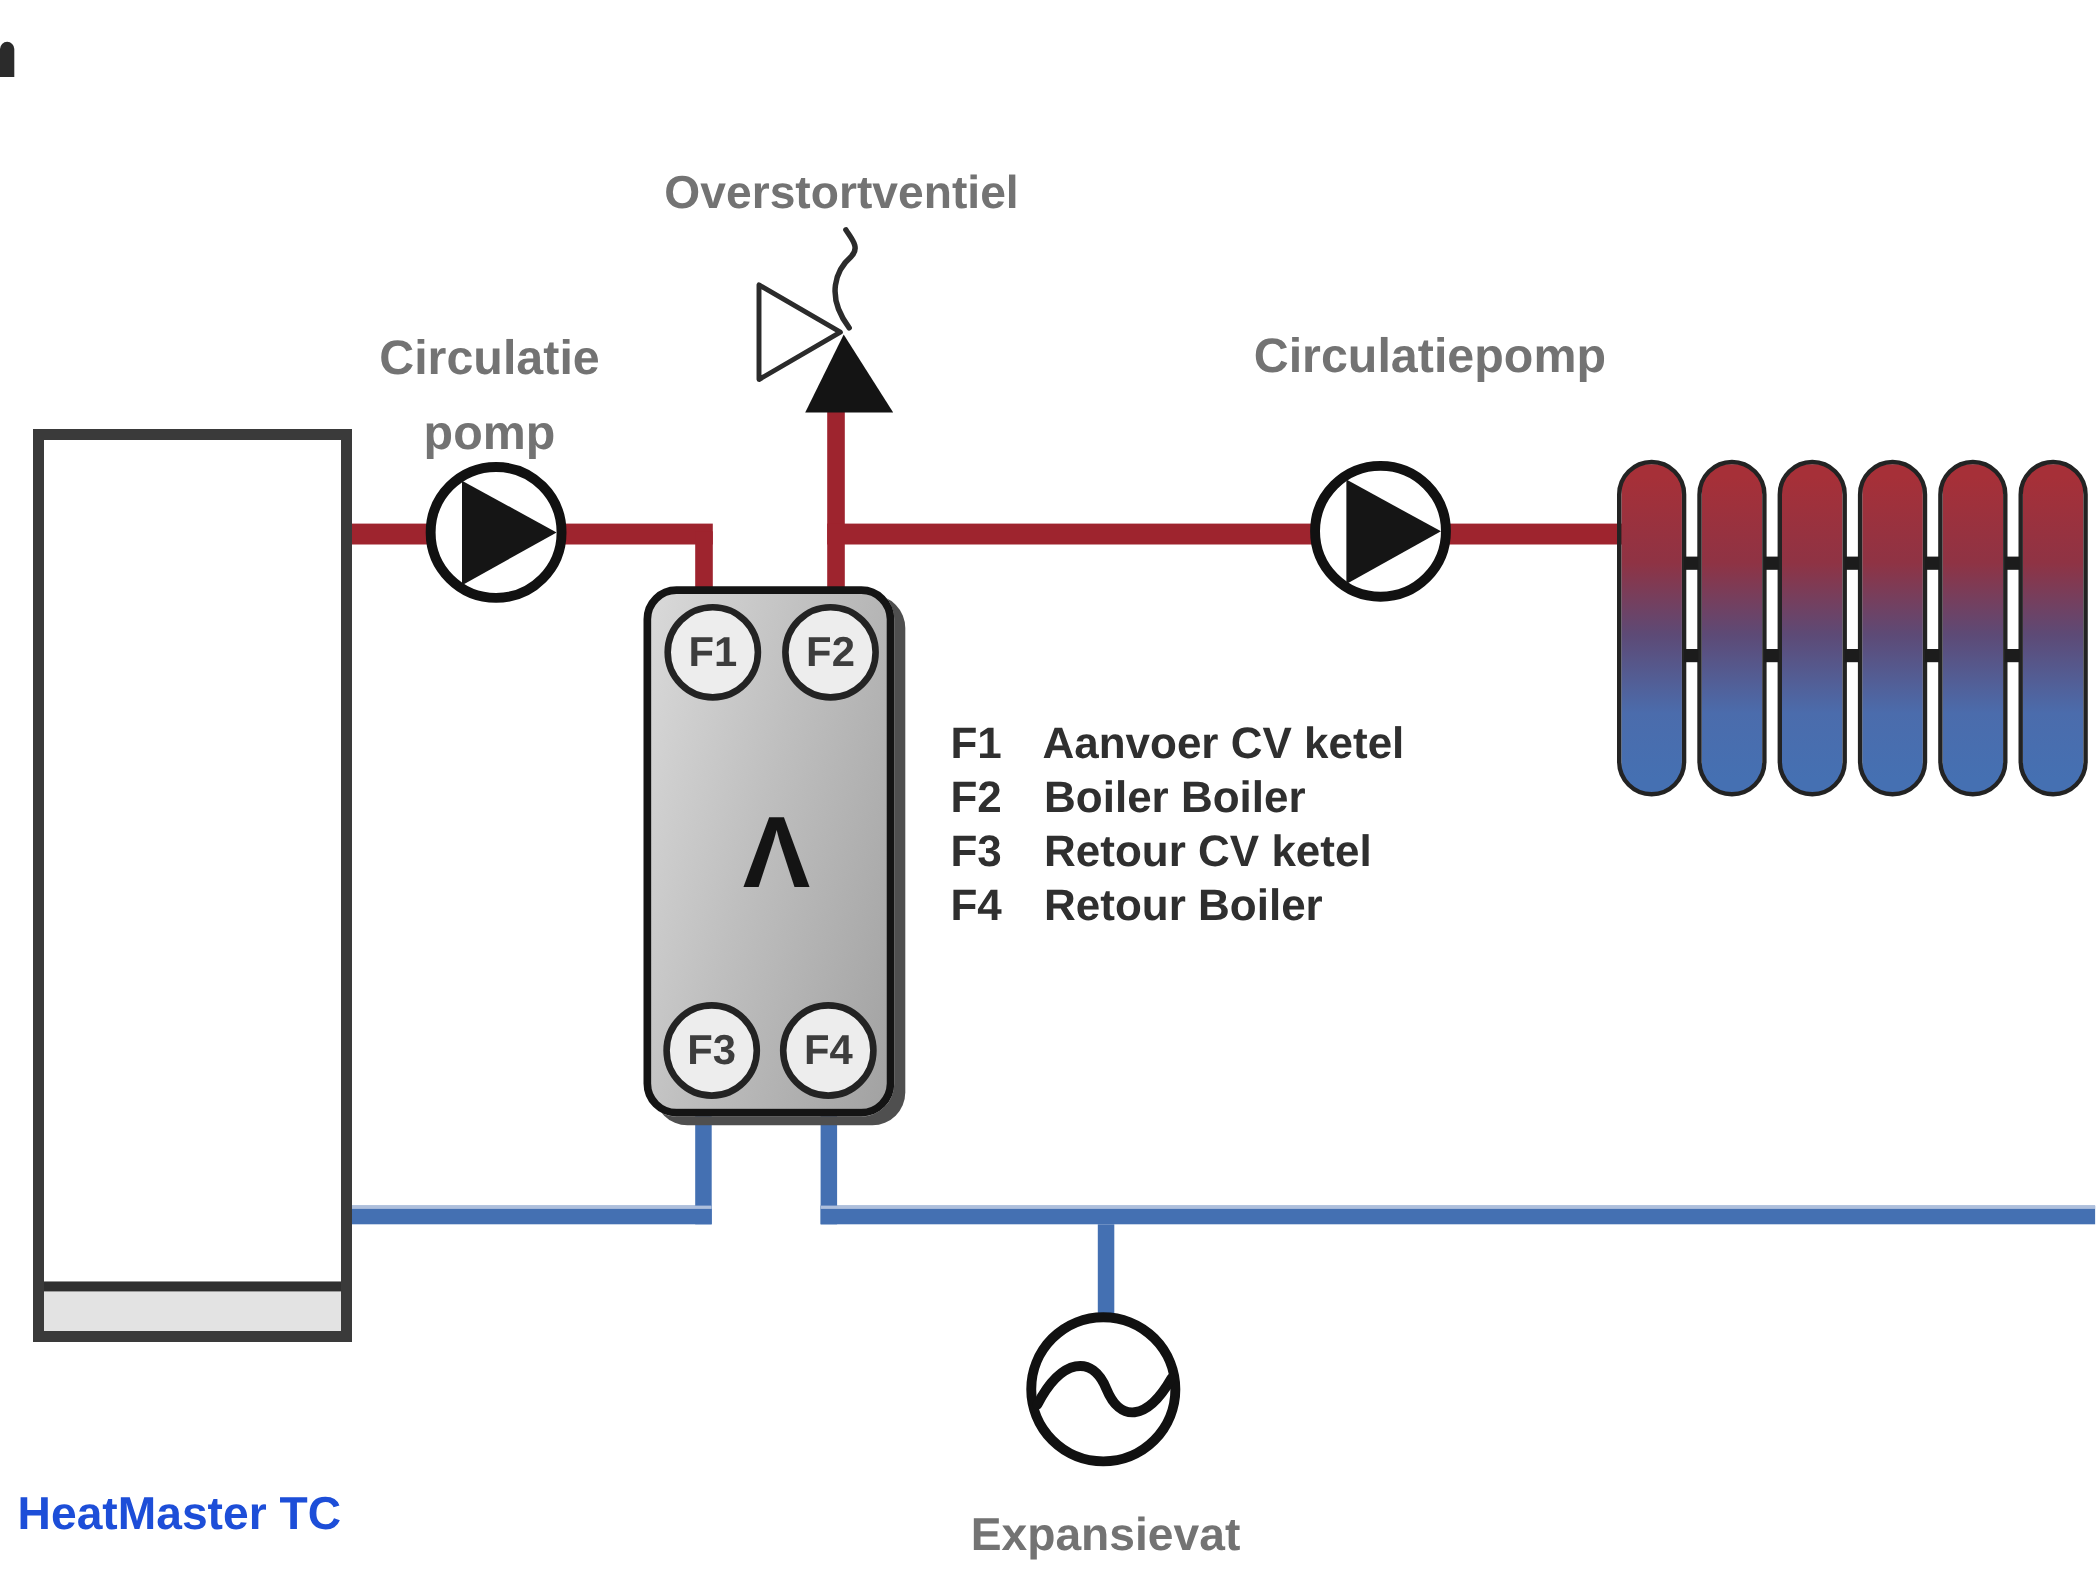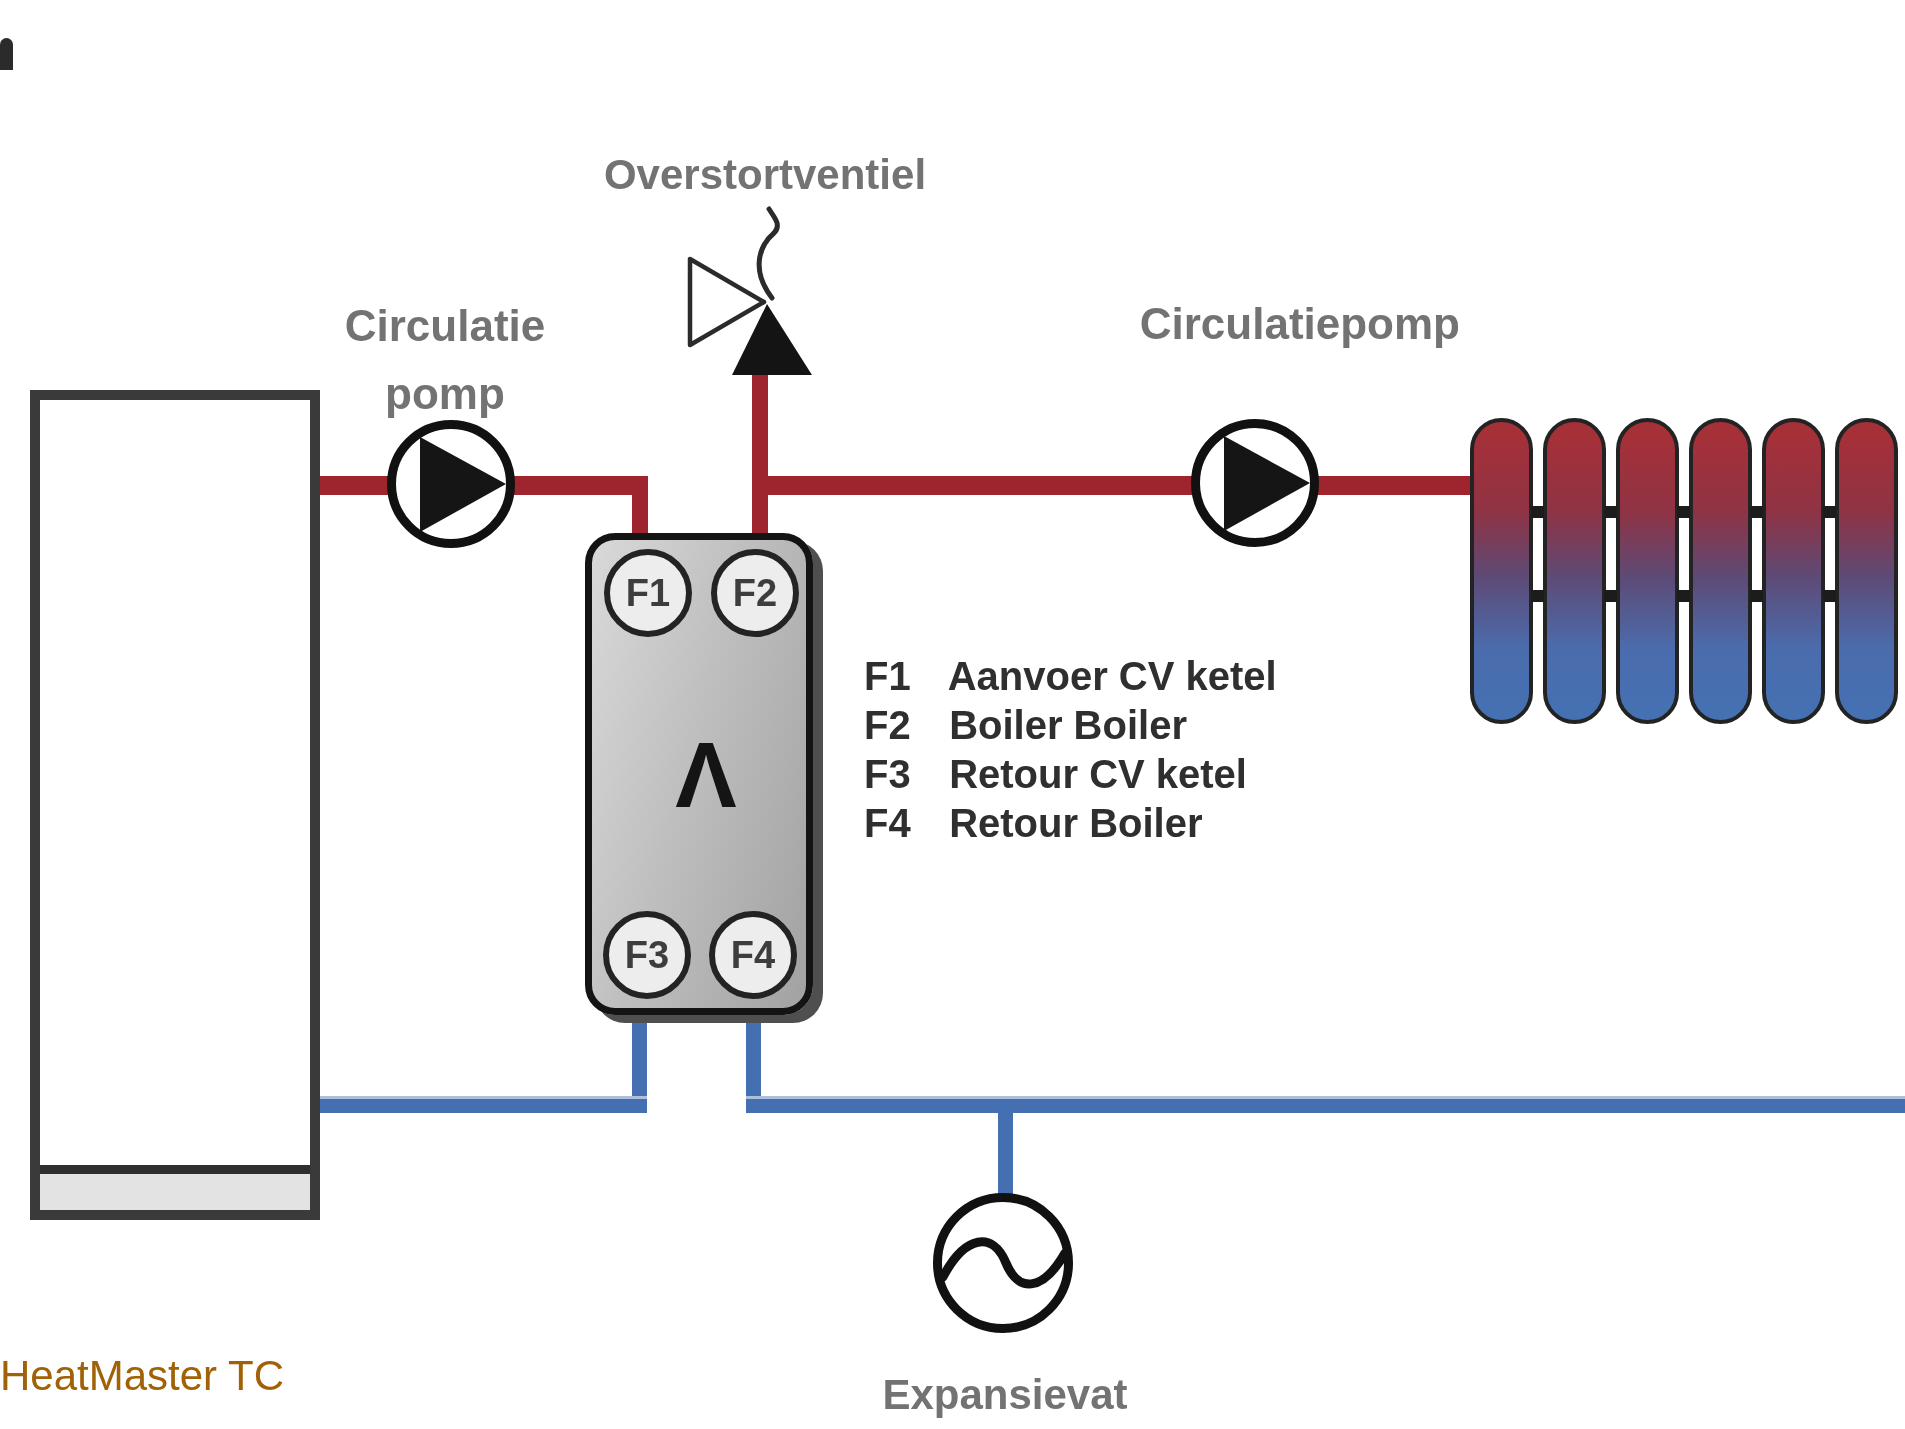--- a/index.html
+++ b/index.html
@@ -18,21 +18,21 @@
 
   
   .tank{
     left:30px;top:390px;width:290px;height:830px;box-sizing:border-box;
     background:#ffffff;border:10px solid #3a3a3a;z-index:2;
   }
   .tank-base{
     position:absolute;left:0;right:0;bottom:0;height:36px;
     background:#e3e3e3;border-top:9px solid #2f2f2f;
   }
-  .tank-label{left:0;top:1352px;font-size:42px;font-weight:normal;color:#a16207;}
+  .tank-label{left:16px;top:1352px;font-size:42px;font-weight:bold;color:#1d4ed8;}
 
   
   .pipe{z-index:1;}
   .pipe-red{background:#9e242e;}
   .pipe-blue{background:#4470b2;}
   .pipe-blue-h{border-top:3px solid #aebfdc;box-sizing:border-box;}
 
   
   .pump{
     width:128px;height:128px;border-radius:50%;box-sizing:border-box;

